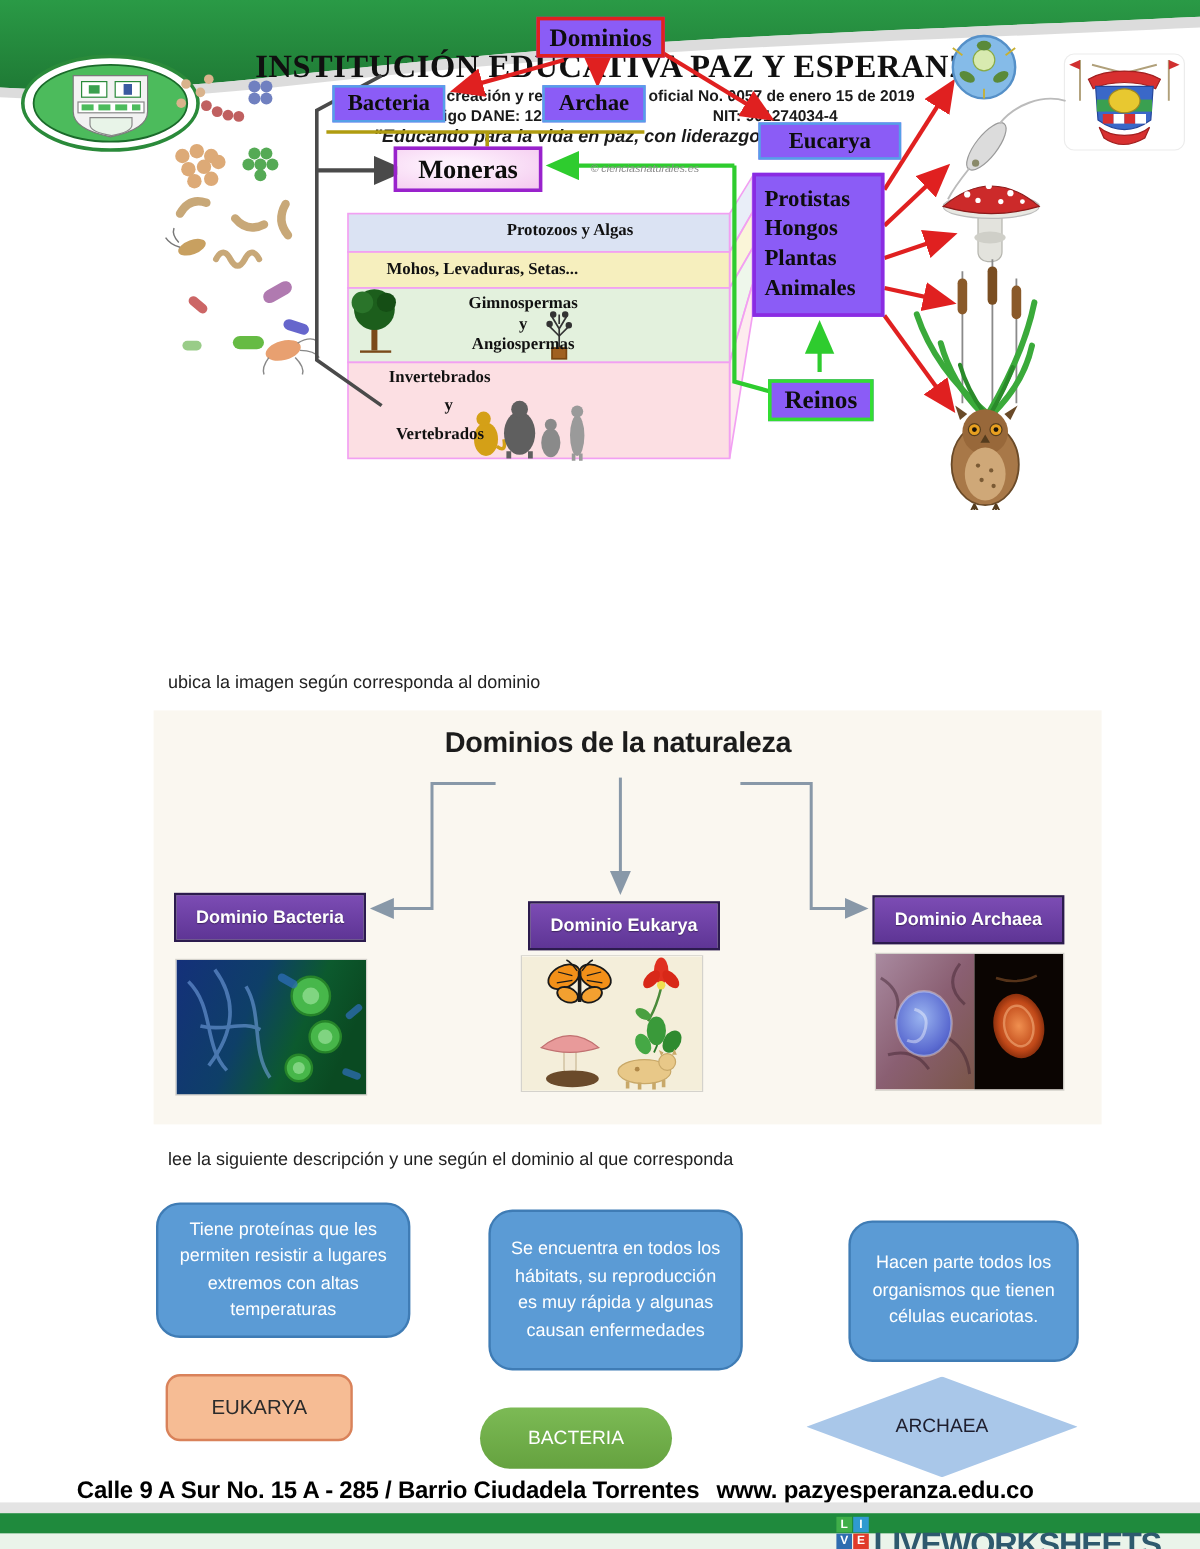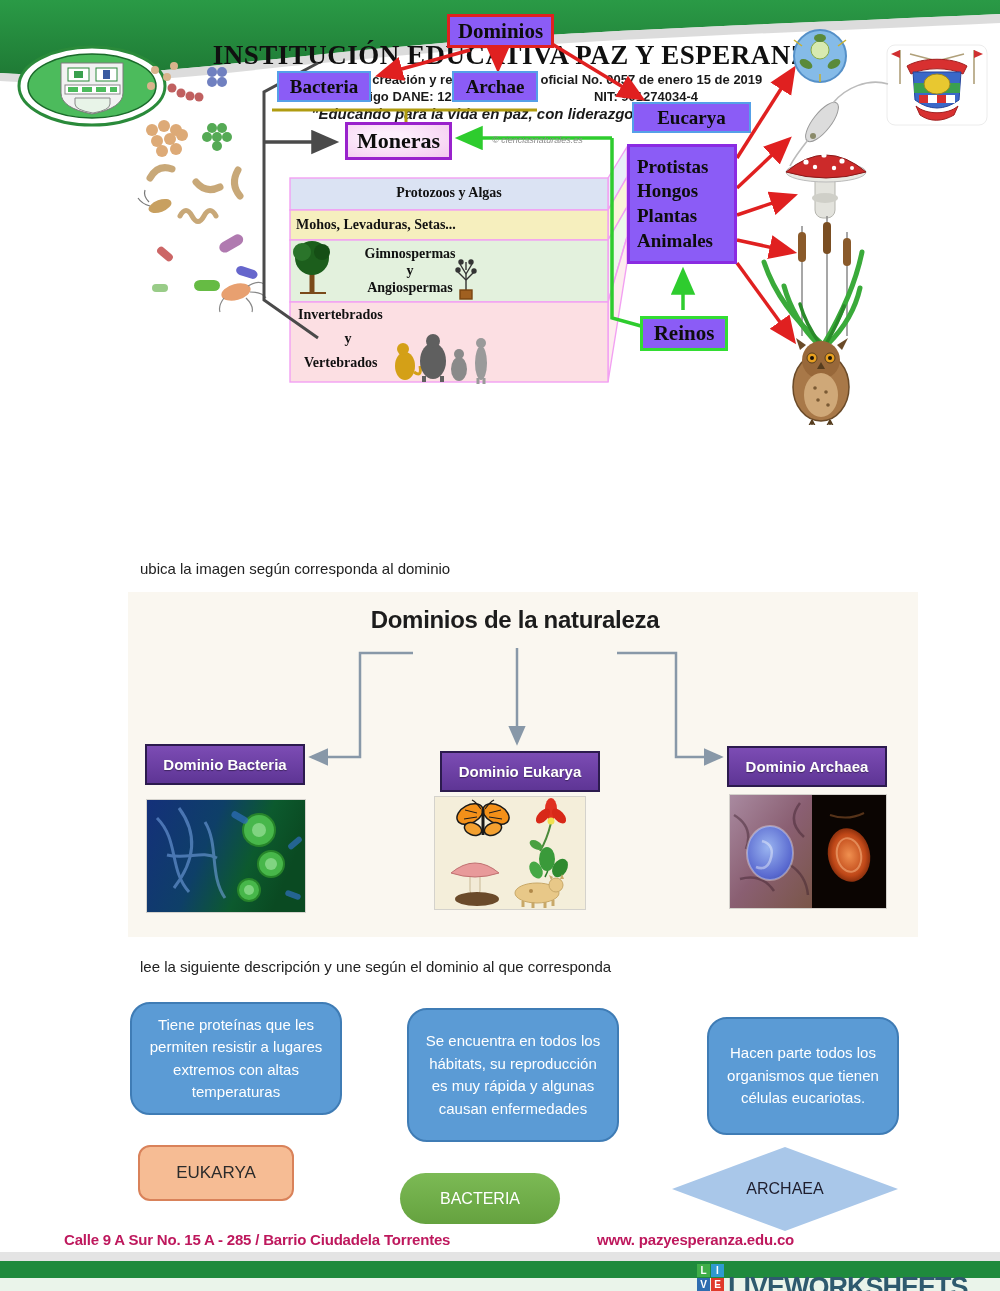--- a/index.html
+++ b/index.html
@@ -12,21 +12,21 @@
   .hdr-title{font-family:"Liberation Serif",serif;font-weight:700;font-size:27px;letter-spacing:.5px;
              color:#101010;text-align:center;}
   .hdr-sub{font-weight:700;font-size:13px;color:#1a1a1a;text-align:center;}
   .hdr-ids{display:flex;justify-content:center;gap:70px;font-weight:700;font-size:13px;}
   .hdr-motto{font-weight:700;font-style:italic;font-size:15px;text-align:center;}
 
   
   #diagram1{position:absolute;left:0;top:140;width:1000px;height:425px;}
   .dgbox{position:absolute;display:flex;align-items:center;justify-content:center;background:#8b5cf6;
          font-family:"Liberation Serif",serif;font-weight:700;color:#0d0d0d;box-sizing:border-box;}
-  .bandtxt{position:absolute;font-family:"Liberation Serif",serif;font-weight:700;font-size:14px;color:#111;}
+  .bandtxt{position:absolute;font-family:"Liberation Serif",serif;font-weight:700;font-size:14px;color:#111;padding-left:26px;}
   .credit{position:absolute;font-style:italic;font-size:9px;color:#8a8a8a;}
 
   
   .panel{position:absolute;background:#faf7f0;}
   .instr{position:absolute;font-size:15px;color:#222;}
   .ex1-title{position:absolute;font-weight:700;font-size:24px;letter-spacing:-.3px;color:#1c1c1c;text-align:center;}
   .dombox{position:absolute;width:160px;height:41px;display:flex;align-items:center;justify-content:center;
           background:linear-gradient(#7c4cb4,#5e3595);border:2px solid #2c1b4e;box-sizing:border-box;
           color:#fff;font-weight:700;font-size:15px;text-shadow:0 1px 1px rgba(0,0,0,.4);}
   .domimg{position:absolute;box-shadow:0 0 0 1px rgba(0,0,0,.15);}
@@ -36,21 +36,21 @@
            color:#fff;font-size:15px;line-height:1.5;display:flex;align-items:center;justify-content:center;
            text-align:center;padding:10px 16px;}
   .ans-eukarya{position:absolute;box-sizing:border-box;background:#f6bc94;border:2px solid #d9825a;border-radius:12px;
            display:flex;align-items:center;justify-content:center;font-size:17px;color:#2b2b2b;}
   .ans-bacteria{position:absolute;box-sizing:border-box;background:linear-gradient(#7cba55,#65a23f);border-radius:26px;
            display:flex;align-items:center;justify-content:center;font-size:16px;color:#fff;}
   .ans-archaea{position:absolute;background:#a9c7e9;clip-path:polygon(50% 0,100% 50%,50% 100%,0 50%);
            display:flex;align-items:center;justify-content:center;font-size:16px;color:#1e1e2e;}
 
   
-  .foot-txt{position:absolute;font-weight:700;font-size:15px;letter-spacing:-.2px;color:#be185d;}
+  .foot-txt{position:absolute;font-weight:700;font-size:20px;letter-spacing:-.2px;color:#000000;}
   .bar-gray{position:absolute;left:0;width:1000px;background:#e4e4e4;}
   .bar-green{position:absolute;left:0;width:1000px;background:#1f8a3d;}
   .bar-pale{position:absolute;left:0;width:1000px;background:#eaf4ea;}
   .brand{position:absolute;display:flex;align-items:center;gap:4px;}
   .brand-grid{display:grid;grid-template-columns:13px 13px;grid-template-rows:13px 13px;gap:1px;}
   .brand-cell{display:flex;align-items:center;justify-content:center;color:#fff;font-weight:700;font-size:10px;}
   .brand-word{font-weight:700;font-size:27px;letter-spacing:-1px;color:#2e5a6e;margin-top:20px;}
 </style>
 </head>
 <body>
@@ -318,21 +318,21 @@
           <circle cx="830" cy="358" r="2" fill="#1a1208"></circle>
         <path d="M821,362 l-4,7 h8 Z" fill="#553c1e"></path>
         <path d="M812,420 l-3,6 m3,-6 l0,7 m0,-7 l3,6 M830,420 l-3,6 m3,-6 l0,7 m0,-7 l3,6" stroke="#553c1e" stroke-width="1.6" fill="none"></path>
       </g>
     </svg>
 
     <div class="dgbox" style="left:447px;top:14px;width:107px;height:34px;border:3px solid #e02020;font-size:21px;">Dominios</div>
     <div class="dgbox" style="left:277px;top:71px;width:94px;height:31px;border:2.5px solid #55a0e8;font-size:19px;">Bacteria</div>
     <div class="dgbox" style="left:452px;top:71px;width:86px;height:31px;border:2.5px solid #55a0e8;font-size:19px;">Archae</div>
     <div class="dgbox" style="left:632px;top:102px;width:119px;height:31px;border:2.5px solid #55a0e8;font-size:19px;">Eucarya</div>
-    <div class="dgbox" style="left:345px;top:122px;width:107px;height:38px;border:3px solid #9922cc;font-size:22px;
+    <div class="dgbox" style="left:328px;top:122px;width:124px;height:38px;border:3px solid #9922cc;font-size:22px;
                 background:radial-gradient(ellipse at 40% 40%,#fdeffc 20%,#f4c9ef);">Moneras</div>
     <div class="dgbox" style="left:627px;top:144px;width:110px;height:120px;border:3px solid #8a2be2;font-size:19px;
                 flex-direction:column;align-items:flex-start;justify-content:center;padding-left:7px;line-height:1.3;">
       <div>Protistas</div>
       <div>Hongos</div>
       <div>Plantas</div>
       <div>Animales</div>
     </div>
     <div class="dgbox" style="left:640px;top:316px;width:88px;height:35px;border:3px solid #33dd33;font-size:21px;">Reinos</div>
 

